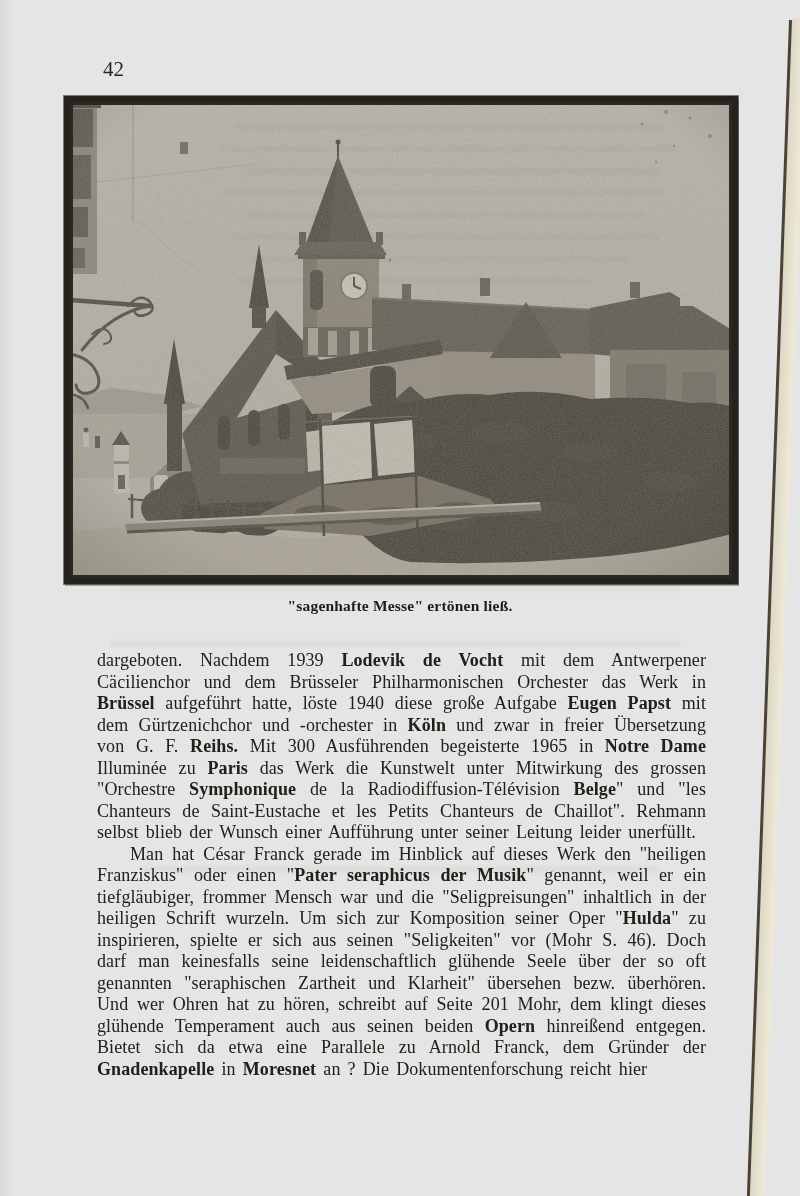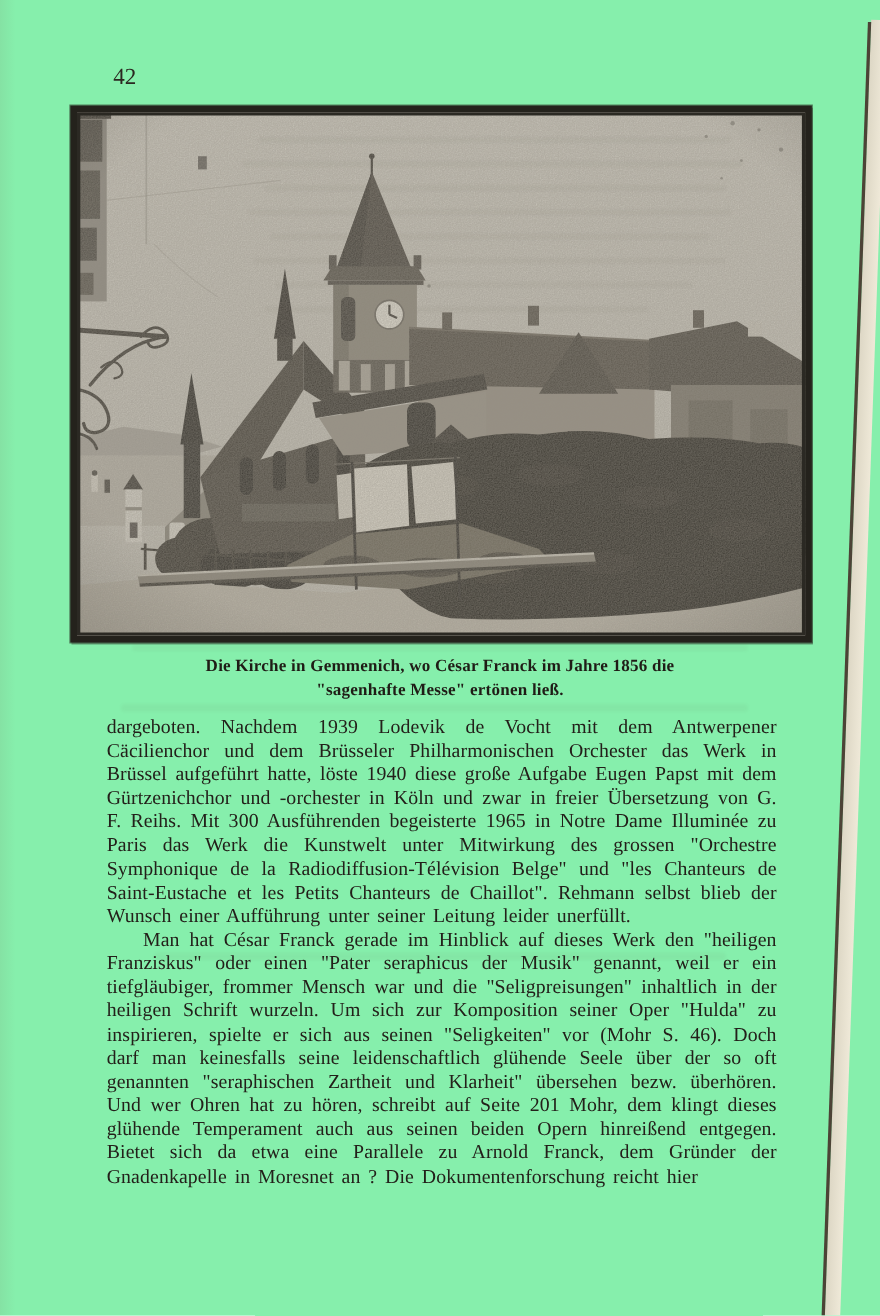--- a/index.html
+++ b/index.html
@@ -1,19 +1,19 @@
 <!DOCTYPE html>
 <html lang="de"><head>
 <meta charset="utf-8">
 <style>
   html,body{margin:0;padding:0;}
   .page{
     position:relative;
     width:800px;height:1196px;
-    background:#86efac;
+    background:#e5e5e5;
     overflow:hidden;
     font-family:"Liberation Serif","DejaVu Serif",serif;
     color:#23201a;
   }
   .page::before{ 
     content:"";position:absolute;left:0;top:0;width:14px;height:100%;
     background:linear-gradient(to right, rgba(120,110,90,.10), rgba(120,110,90,0));
     pointer-events:none;
   }
   .page-number{
@@ -36,21 +36,21 @@
   }
   .body-text{
     position:absolute;left:97px;top:650px;width:609px;
     font-size:18px;line-height:21.5px;
     text-align:justify;
     word-spacing:2.5px;letter-spacing:.1px;
     hyphens:auto;-webkit-hyphens:auto;
   }
   .body-text p{margin:0;}
   .body-text p + p{text-indent:33px;}
-  .body-text b{font-weight:normal;}
+  .body-text b{font-weight:bold;}
   .ghost{ 
     position:absolute;background:#5a5a3f;opacity:.05;
     border-radius:3px;filter:blur(1.5px);pointer-events:none;
   }
   .page-edge-line{
     position:absolute;left:789px;top:20px;width:3px;height:1185px;
     background:#4c4336;transform:rotate(2.05deg);transform-origin:top center;
   }
   .page-edge-shade{
     position:absolute;left:792px;top:18px;width:14px;height:1190px;
@@ -281,21 +281,20 @@
         <rect x="25" y="334" width="5" height="12" fill="#4a463e"></rect>
       </g>
 
       <rect x="0" y="0" width="662" height="476" filter="url(#grain)" opacity=".5"></rect>
       <rect x="0" y="0" width="662" height="476" fill="url(#vig)"></rect>
       <rect x="1.5" y="1.5" width="659" height="473" fill="none" stroke="#2b2923" stroke-width="3"></rect>
     </svg>
   </div>
 
   <div class="caption">
-    <div>Die Kirche in Gemmenich, wo César Franck im Jahre 1856 die</div>
     <div>"sagenhafte Messe" ertönen ließ.</div>
   </div>
 
   <div class="ghost" style="left:120px;top:585px;width:560px;height:7px;"></div>
   <div class="ghost" style="left:110px;top:640px;width:570px;height:7px;"></div>
   <div class="ghost" style="left:140px;top:866px;width:520px;height:7px;"></div>
 
   <div class="body-text" lang="de">
       <p><span>dargeboten. Nachdem 1939 </span><b>Lodevik de Vocht</b><span> mit dem Antwerpener Cäcilienchor und dem Brüsseler Philharmonischen Orchester das Werk in </span><b>Brüssel</b><span> aufgeführt hatte, löste 1940 diese große Aufgabe </span><b>Eugen Papst</b><span> mit dem Gürtzenichchor und -orchester in </span><b>Köln</b><span> und zwar in freier Übersetzung von G. F. </span><b>Reihs.</b><span> Mit 300 Ausführenden begeisterte 1965 in </span><b>Notre Dame</b><span> Illuminée zu </span><b>Paris</b><span> das Werk die Kunstwelt unter Mitwirkung des grossen "Orchestre </span><b>Symphonique</b><span> de la Radiodiffusion-Télévision </span><b>Belge</b><span>" und "les Chanteurs de Saint-Eustache et les Petits Chanteurs de Chaillot". Rehmann selbst blieb der Wunsch einer Aufführung unter seiner Leitung leider unerfüllt.</span></p>
       <p><span>Man hat César Franck gerade im Hinblick auf dieses Werk den "heiligen Franziskus" oder einen "</span><b>Pater seraphicus der Musik</b><span>" genannt, weil er ein tiefgläubiger, frommer Mensch war und die "Seligpreisungen" inhaltlich in der heiligen Schrift wurzeln. Um sich zur Komposition seiner Oper "</span><b>Hulda</b><span>" zu inspirieren, spielte er sich aus seinen "Seligkeiten" vor (Mohr S. 46). Doch darf man keinesfalls seine leidenschaftlich glühende Seele über der so oft genannten "seraphischen Zartheit und Klarheit" übersehen bezw. überhören. Und wer Ohren hat zu hören, schreibt auf Seite 201 Mohr, dem klingt dieses glühende Temperament auch aus seinen beiden </span><b>Opern</b><span> hinreißend entgegen. Bietet sich da etwa eine Parallele zu Arnold Franck, dem Gründer der </span><b>Gnadenkapelle</b><span> in </span><b>Moresnet</b><span> an ? Die Dokumentenforschung reicht hier</span></p>

